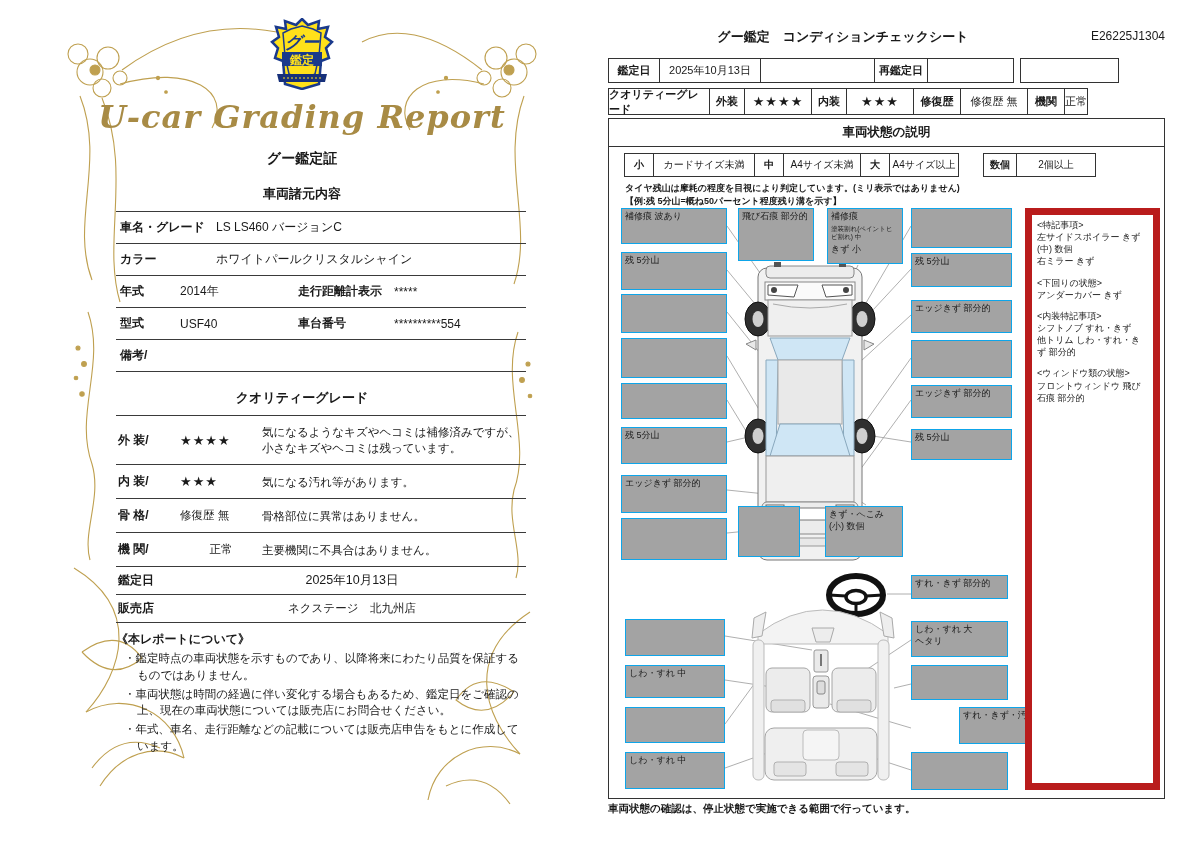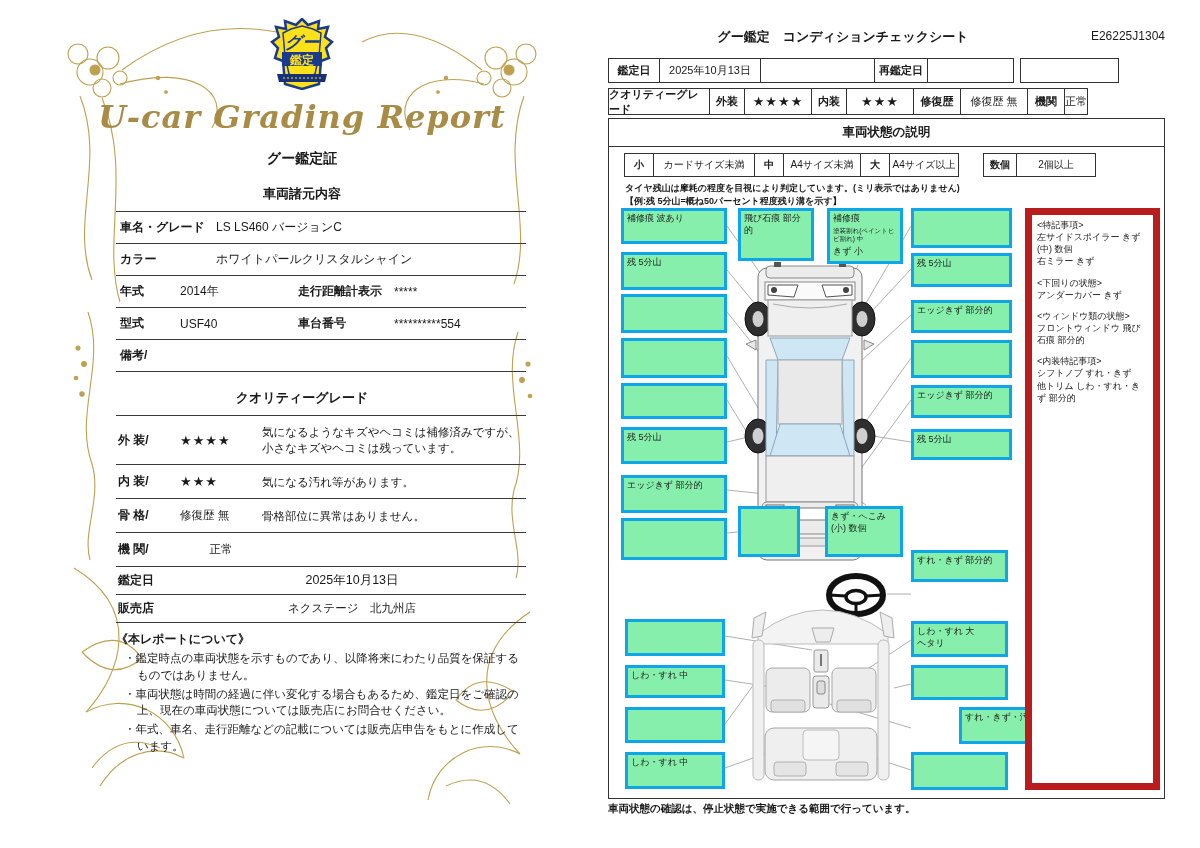--- a/index.html
+++ b/index.html
@@ -43,21 +43,21 @@
   .tc:first-child{margin-left:0;}
   .stars{font-size:13px;letter-spacing:1px;}
   .section-box{position:absolute;left:0;top:90px;width:555px;height:679px;border:1px solid #333;background:#fff;}
   .section-head{position:absolute;left:0;top:0;width:100%;height:27px;border-bottom:1px solid #333;
                 display:flex;align-items:center;justify-content:center;font-weight:bold;font-size:12.5px;}
   .legend{position:absolute;display:flex;}
   .lc{border:1px solid #333;margin-left:-1px;height:24px;display:flex;align-items:center;
       justify-content:center;box-sizing:border-box;font-size:10px;background:#fff;}
   .lc:first-child{margin-left:0;}
   .tire-note{position:absolute;left:16px;top:63px;font-size:9px;font-weight:600;line-height:1.45;}
-  .callout{position:absolute;border:3px solid #0ea5e9;background:#86efac;font-size:9px;line-height:1.3;
+  .callout{position:absolute;border:1px solid #0ea5e9;background:#a3a3a3;font-size:9px;line-height:1.3;
            padding:2px 3px;box-sizing:border-box;z-index:2;overflow:hidden;}
   .callout .sub{font-size:6.5px;display:block;margin:2px 0;}
   .multi{white-space:pre-line;}
   .notes-panel{position:absolute;left:417px;top:180px;width:135px;height:582px;border:7px solid #b91c1c;
                background:#fff;font-size:9px;line-height:1.35;padding:4px 5px;box-sizing:border-box;z-index:2;}
   .notes-panel .nsec{margin-bottom:9px;white-space:pre-line;}
   .diagram-svg{position:absolute;left:0;top:0;width:557px;height:800px;z-index:1;}
   .rp-bottom-note{position:absolute;left:0;top:774px;font-size:10.5px;font-weight:600;}
 </style>
 </head>
@@ -173,20 +173,21 @@
         <span class="grade-desc">気になる汚れ等があります。</span>
       </div>
       <div class="grade-row">
         <span class="lbl">骨 格/</span>
         <span style="font-size:11.5px">修復歴 無</span>
         <span class="grade-desc">骨格部位に異常はありません。</span>
       </div>
       <div class="grade-row">
         <span class="lbl">機 関/</span>
         <span style="font-size:11.5px;text-align:center">正常</span>
+        <span class="grade-desc">主要機関に不具合はありません。</span>
       </div>
       <div class="info-row">
         <span class="lbl">鑑定日</span>
         <span class="v" style="font-size:12.5px">2025年10月13日</span>
       </div>
       <div class="info-row">
         <span class="lbl">販売店</span>
         <span class="v">ネクステージ　北九州店</span>
       </div>
     </div>
@@ -389,34 +390,34 @@
   <div class="callout" style="left:303px;top:401px;width:101px;height:31px;">残 5分山</div>
 
   <div class="callout" style="left:130px;top:478px;width:62px;height:51px;"></div>
   <div class="callout" style="left:217px;top:478px;width:78px;height:51px;">きず・へこみ(小) 数個</div>
 
   <div class="callout" style="left:17px;top:591px;width:100px;height:37px;"></div>
   <div class="callout" style="left:17px;top:637px;width:100px;height:33px;">しわ・すれ 中</div>
   <div class="callout" style="left:17px;top:679px;width:100px;height:36px;"></div>
   <div class="callout" style="left:17px;top:724px;width:100px;height:37px;">しわ・すれ 中</div>
 
-  <div class="callout" style="left:303px;top:522px;width:97px;height:32px;">すれ・きず 部分的</div>
+  <div class="callout" style="left:303px;top:547px;width:97px;height:24px;">すれ・きず 部分的</div>
   <div class="callout multi" style="left:303px;top:593px;width:97px;height:36px;">しわ・すれ 大
 ヘタリ</div>
   <div class="callout" style="left:303px;top:637px;width:97px;height:35px;"></div>
   <div class="callout" style="left:303px;top:679px;width:97px;height:37px;margin-left:48px;">すれ・きず・汚れ 中</div>
   <div class="callout" style="left:303px;top:724px;width:97px;height:38px;"></div>
 
   <div class="notes-panel">
     <div class="nsec">&lt;特記事項&gt;
 左サイドスポイラー きず(中) 数個
 右ミラー きず</div>
     <div class="nsec">&lt;下回りの状態&gt;
 アンダーカバー きず</div>
-    <div class="nsec">&lt;ウィンドウ類の状態&gt;
-フロントウィンドウ 飛び石痕 部分的</div>
     <div class="nsec">&lt;内装特記事項&gt;
 シフトノブ すれ・きず
 他トリム しわ・すれ・きず 部分的</div>
+    <div class="nsec">&lt;ウィンドウ類の状態&gt;
+フロントウィンドウ 飛び石痕 部分的</div>
   </div>
 
   <div class="rp-bottom-note">車両状態の確認は、停止状態で実施できる範囲で行っています。</div>
 </div>
 
 </body></html>

